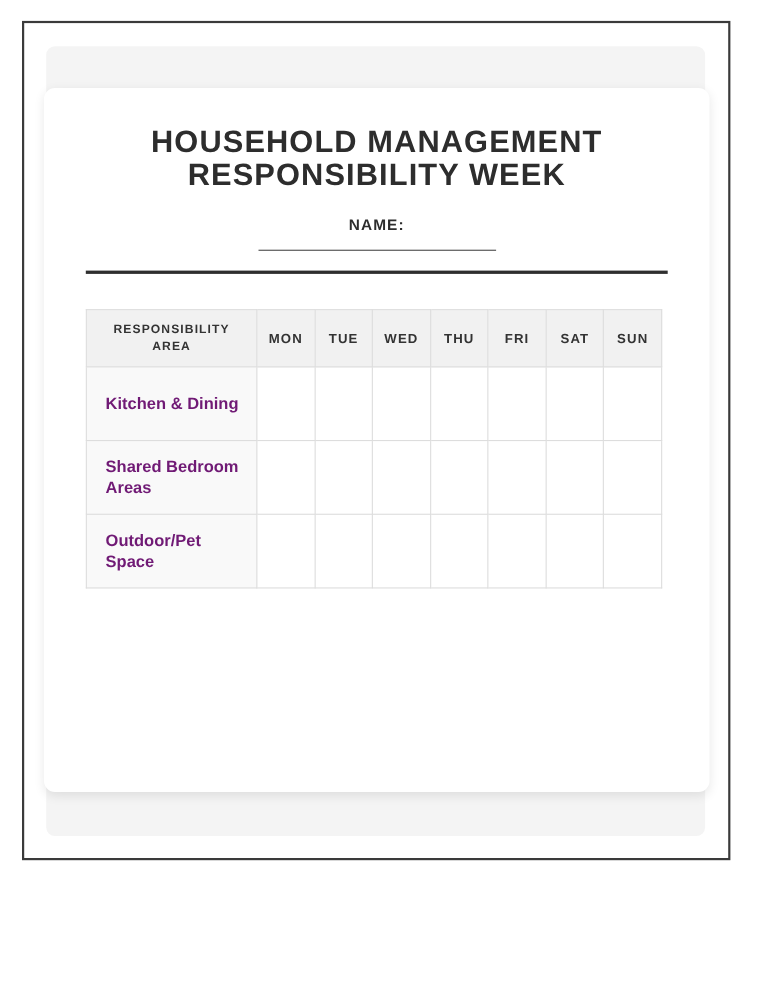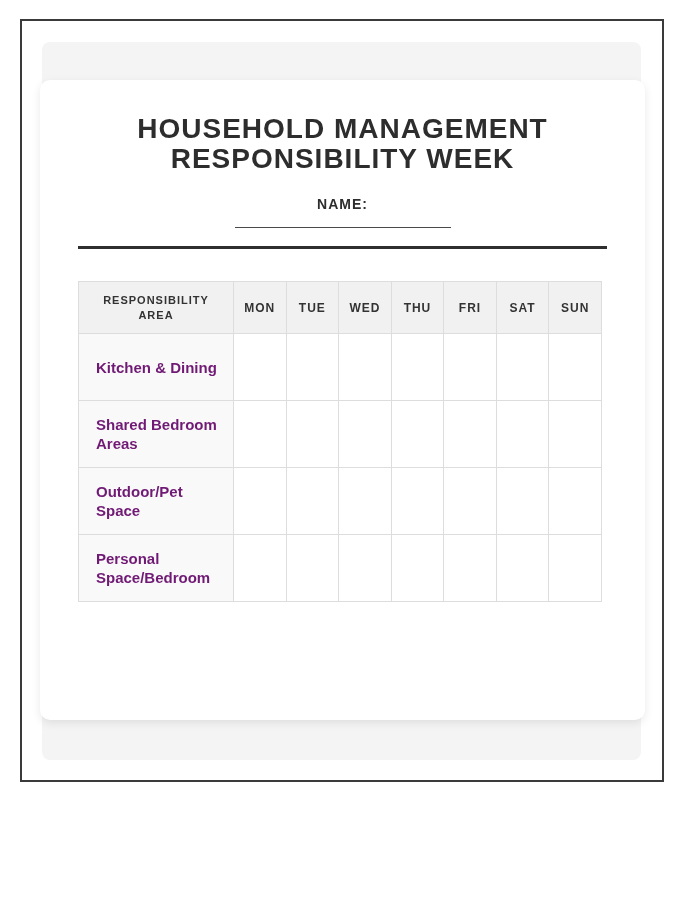--- a/index.html
+++ b/index.html
@@ -191,26 +191,16 @@
         <tr>
           <th class="row-label">Outdoor/Pet Space</th>
           <td class="day-cell"></td>
           <td class="day-cell"></td>
           <td class="day-cell"></td>
           <td class="day-cell"></td>
           <td class="day-cell"></td>
           <td class="day-cell"></td>
           <td class="day-cell"></td>
         </tr>
-        <tr>
-          <th class="row-label">Personal Space/Bedroom</th>
-          <td class="day-cell"></td>
-          <td class="day-cell"></td>
-          <td class="day-cell"></td>
-          <td class="day-cell"></td>
-          <td class="day-cell"></td>
-          <td class="day-cell"></td>
-          <td class="day-cell"></td>
-        </tr>
       </tbody>
   </table>
 
 </div>
 
 </body></html>

